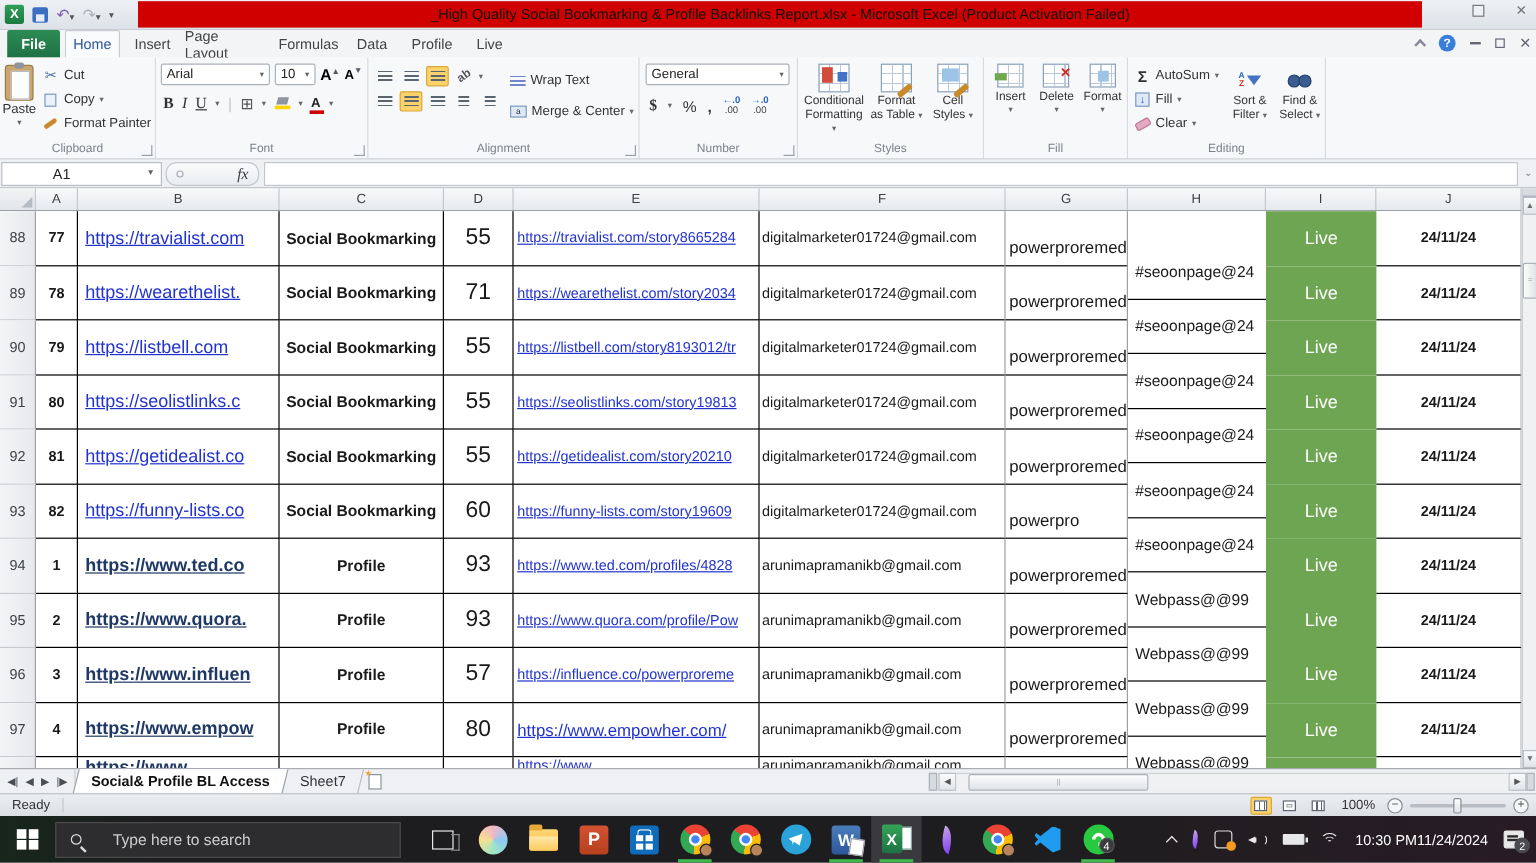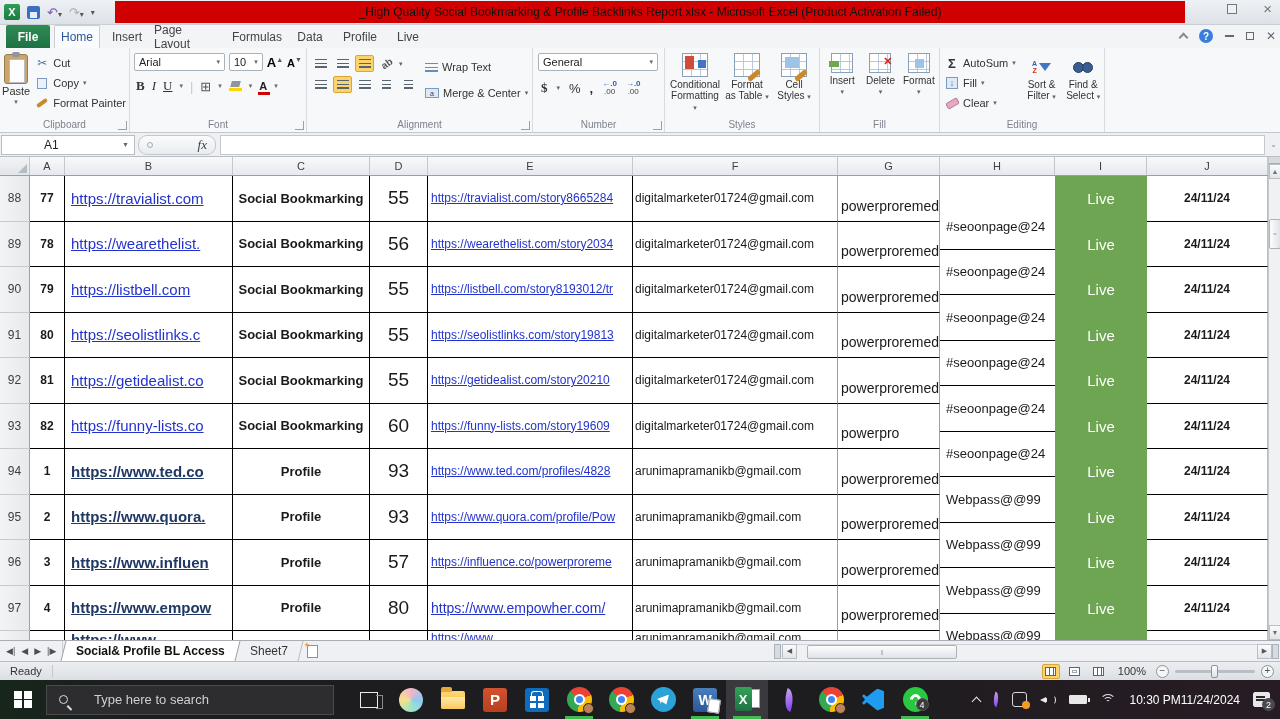--- a/index.html
+++ b/index.html
@@ -614,21 +614,21 @@
         <div class="gc wI">Live</div>
         <div class="gc wJ">24/11/24</div>
       </div>
       <div class="grow">
         <div class="gc wRH">89</div>
         <div class="gc wA">78</div>
         <div class="gc wB">
           <span class="lnk">https://wearethelist.</span>
         </div>
         <div class="gc wC">Social Bookmarking</div>
-        <div class="gc wD">56</div>
+        <div class="gc wD">71</div>
         <div class="gc wE">
           <span class="lnk">https://wearethelist.com/story2034</span>
         </div>
         <div class="gc wF">digitalmarketer01724@gmail.com</div>
         <div class="gc wG">powerproremed</div>
         <div class="gc wH">#seoonpage@24</div>
         <div class="gc wI">Live</div>
         <div class="gc wJ">24/11/24</div>
       </div>
       <div class="grow">

